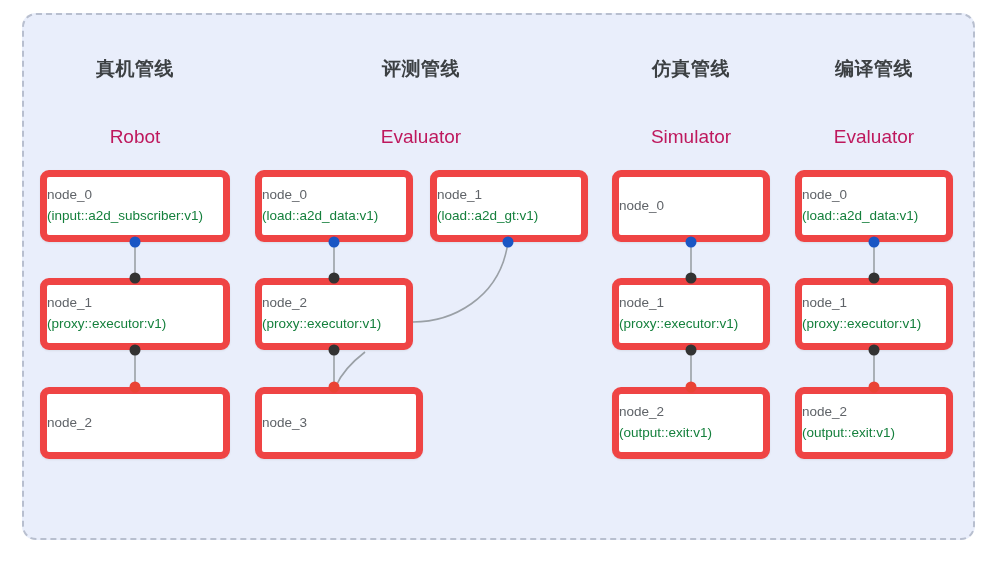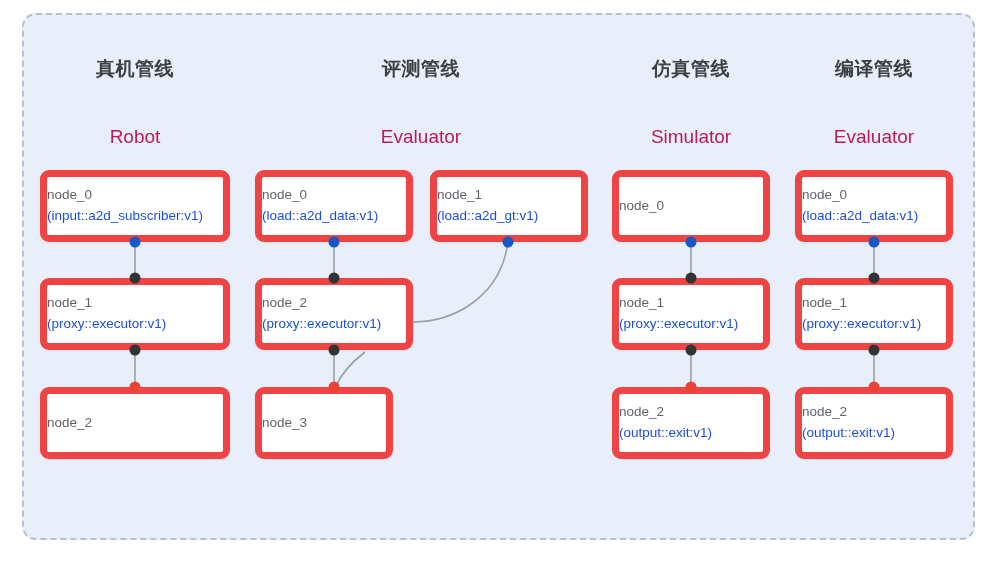--- a/index.html
+++ b/index.html
@@ -76,21 +76,21 @@
     height: 72px;
   }
   .node-title {
     font-size: 13.5px;
     color: #5f6368;
     line-height: 1.55;
     white-space: nowrap;
   }
   .node-sub {
     font-size: 13.5px;
-    color: #1d4ed8;
+    color: #15803d;
     line-height: 1.55;
     white-space: nowrap;
   }
 
   .port {
     position: absolute;
     width: 11px;
     height: 11px;
     border-radius: 50%;
     transform: translate(-50%, -50%);
@@ -152,21 +152,21 @@
     <div class="node-sub">(load::a2d_data:v1)</div>
   </div>
   <div class="node-box" style="left:430px; top:170px; width:158px;">
     <div class="node-title">node_1</div>
     <div class="node-sub">(load::a2d_gt:v1)</div>
   </div>
   <div class="node-box" style="left:255px; top:278px; width:158px;">
     <div class="node-title">node_2</div>
     <div class="node-sub">(proxy::executor:v1)</div>
   </div>
-  <div class="node-box" style="left:255px; top:387px; width:138px;">
+  <div class="node-box" style="left:255px; top:387px; width:168px;">
     <div class="node-title">node_3</div>
   </div>
 
   <div class="node-box" style="left:612px; top:170px; width:158px;">
     <div class="node-title">node_0</div>
   </div>
   <div class="node-box" style="left:612px; top:278px; width:158px;">
     <div class="node-title">node_1</div>
     <div class="node-sub">(proxy::executor:v1)</div>
   </div>

